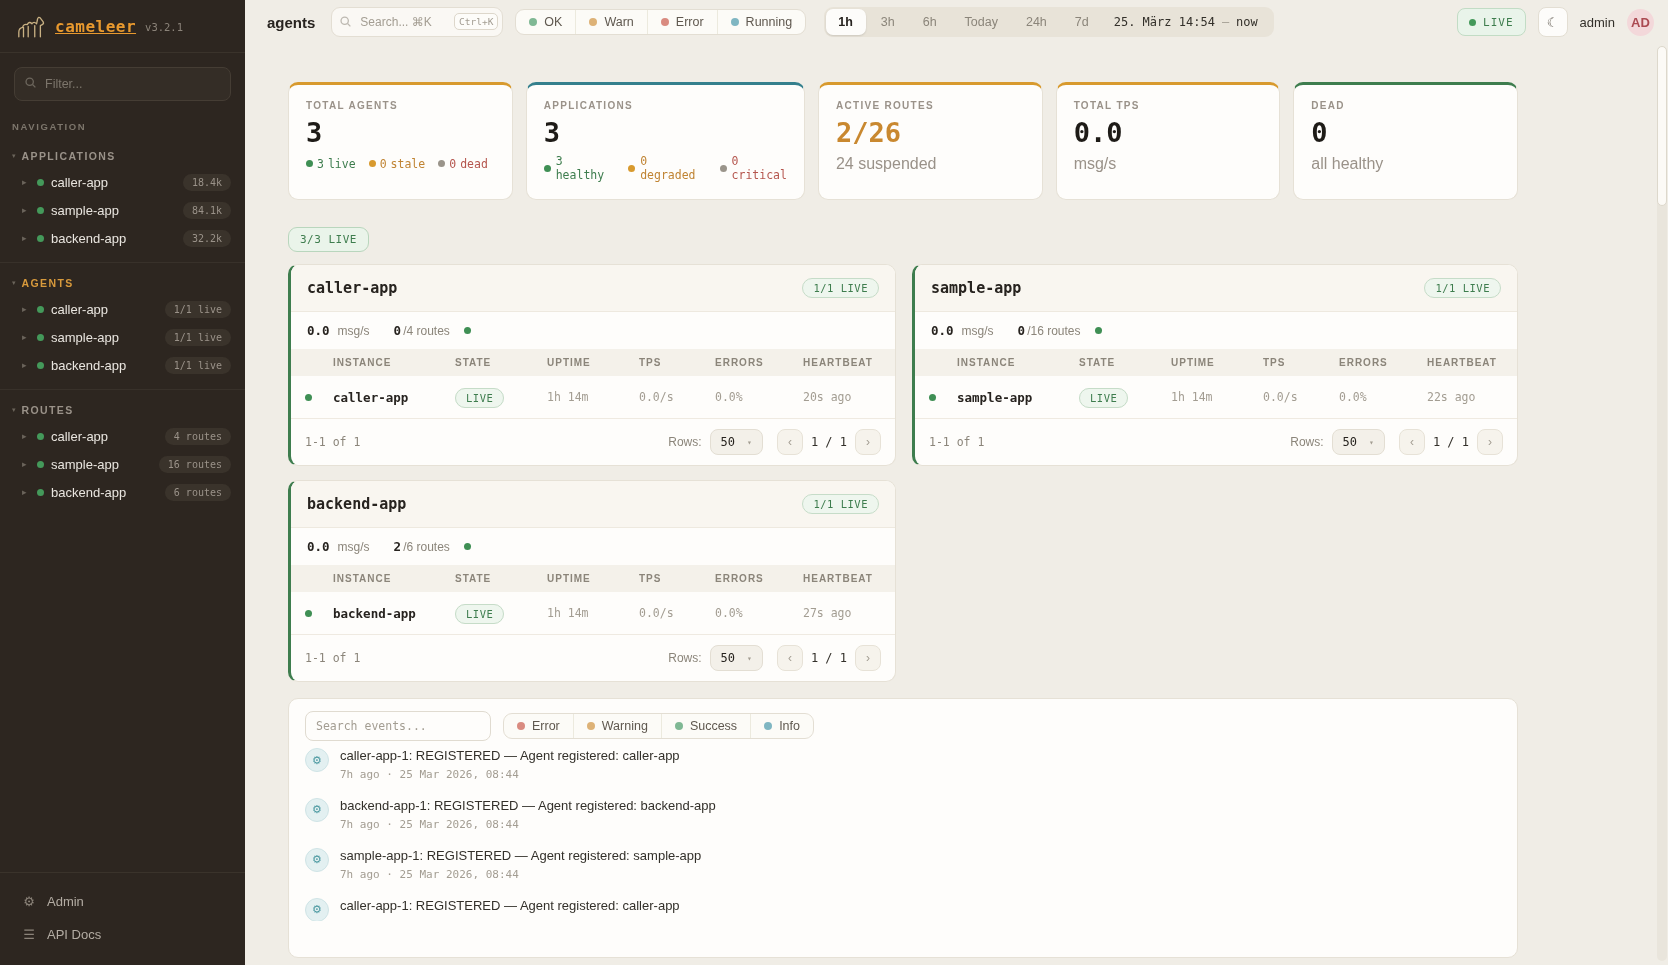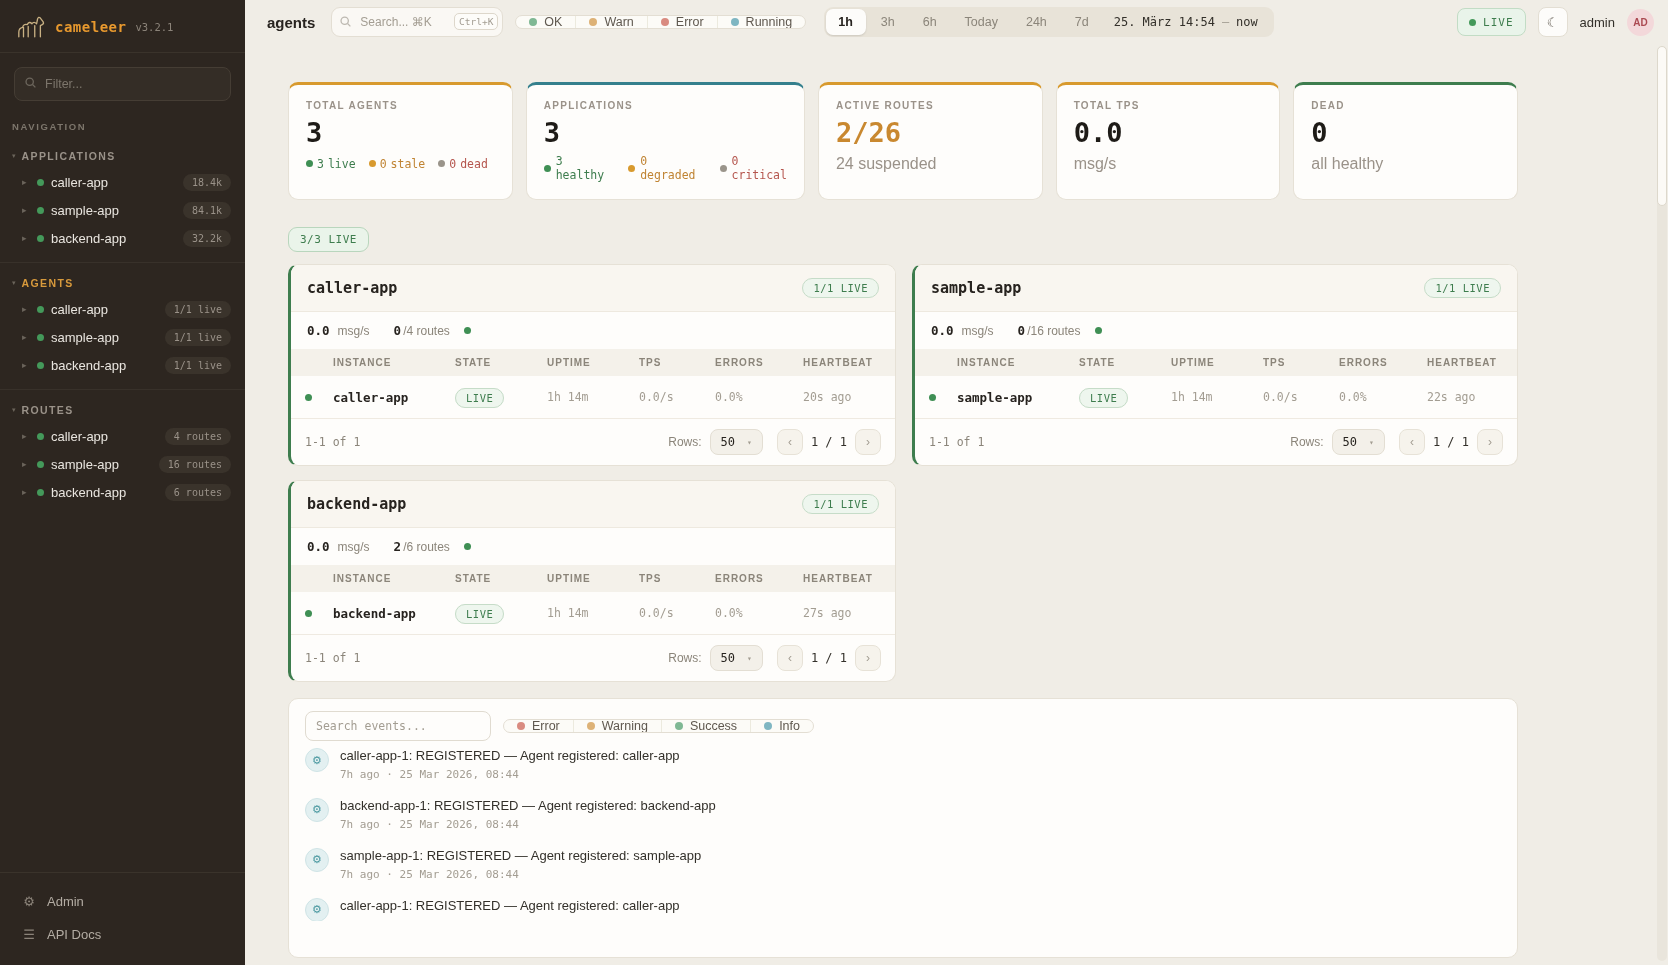--- a/index.html
+++ b/index.html
@@ -4,21 +4,21 @@
 <style>
   * { margin:0; padding:0; box-sizing:border-box; }
   html,body { width:1668px; height:965px; overflow:hidden; }
   body { font-family:"Liberation Sans", sans-serif; background:#f0ede6; color:#27231f; }
   .mono { font-family:"DejaVu Sans Mono", monospace; }
   .app { display:flex; width:1668px; height:965px; }
 
   
   .sidebar { width:245px; min-width:245px; background:#2d2620; color:#e9e5df; display:flex; flex-direction:column; height:965px; }
   .logo-row { display:flex; align-items:center; gap:9px; padding:14px 16px 13px 16px; border-bottom:1px solid #3a332b; }
-  .brand-name { font-family:"DejaVu Sans Mono", monospace; font-weight:bold; font-size:14px; color:#e8992e; letter-spacing:0.5px; }
+  .brand-name { font-family:"DejaVu Sans Mono", monospace; font-weight:bold; font-size:16px; color:#e8992e; letter-spacing:0.5px;text-decoration:underline; }
   .brand-ver { font-family:"DejaVu Sans Mono", monospace; font-size:10.5px; color:#8b8379; }
   .filter-wrap { margin:14px 14px 6px 14px; position:relative; }
   .filter-wrap input { width:100%; height:34px; background:#342d26; border:1px solid #453d34; border-radius:8px; color:#cfc9c1; font-size:12.5px; padding:0 10px 0 30px; outline:none; font-family:"Liberation Sans", sans-serif; }
   .filter-wrap input::placeholder { color:#7d766c; }
   .filter-wrap .mag { position:absolute; left:10px; top:9px; opacity:0.65; }
   .nav-label { font-size:9.5px; letter-spacing:1.6px; color:#7d766c; font-weight:bold; margin:14px 16px 4px 12px; }
   .group { padding:6px 0 10px 0; }
   .group + .group { border-top:1px solid #38312a; }
   .group-head { display:flex; align-items:center; gap:6px; padding:8px 16px 6px 12px; }
   .group-caret { font-size:7px; color:#6b645b; }
@@ -36,36 +36,36 @@
 
   
   .main { flex:1; position:relative; height:965px; overflow:hidden; }
   .topbar { height:44px; display:flex; align-items:center; padding:0 14px 0 22px; gap:12px; }
   .page-title { font-weight:bold; font-size:15px; color:#27231f; margin-right:4px; }
   .searchbox { position:relative; width:172px; }
   .searchbox input { width:100%; height:30px; border:1px solid #e3ded3; border-radius:9px; background:#faf8f4; padding:0 52px 0 28px; font-size:12px; color:#5f584f; outline:none; font-family:"Liberation Sans", sans-serif; }
   .searchbox input::placeholder { color:#a39d92; }
   .searchbox .mag { position:absolute; left:8px; top:8px; opacity:0.55; }
   .kbd { position:absolute; right:5px; top:6px; border:1px solid #ddd7cb; border-radius:5px; font-family:"DejaVu Sans Mono", monospace; font-size:9.5px; color:#a39d92; padding:2px 4px; background:#fdfcf9; }
-  .chipgroup { display:flex; background:#fcfbf7; border:1px solid #e3ded3; border-radius:9px; overflow:hidden; height:14px; align-items:stretch; }
+  .chipgroup { display:flex; background:#fcfbf7; border:1px solid #e3ded3; border-radius:9px; overflow:hidden; height:26px; align-items:stretch; }
   .chip { display:flex; align-items:center; gap:7px; padding:0 13px; font-size:12.5px; color:#5f584f; cursor:pointer; }
   .chip + .chip { border-left:1px solid #eceade; }
   .chip .cdot { width:8px; height:8px; border-radius:50%; }
   .segmented { display:flex; align-items:center; background:#e8e3d8; border-radius:9px; height:30px; padding:2px; gap:2px; margin-left:6px; }
   .seg-btn { border:none; background:transparent; color:#8b857a; font-size:12.5px; padding:0 13px; height:26px; border-radius:7px; cursor:pointer; font-family:"Liberation Sans", sans-serif; }
   .seg-btn.active { background:#fdfcfa; color:#27231f; font-weight:bold; box-shadow:0 1px 2px rgba(0,0,0,0.12);padding-left:12px; }
   .seg-date { display:flex; align-items:center; gap:7px; padding:0 14px 0 10px; font-family:"DejaVu Sans Mono", monospace; font-size:12px; color:#33302a; }
   .seg-date .sep { color:#a39d92; }
   .top-spacer { flex:1; }
   .live-badge { display:flex; align-items:center; gap:7px; background:#e9f4ea; border:1px solid #c2dcc5; border-radius:8px; height:28px; padding:0 11px; }
   .live-badge .ldot { width:7px; height:7px; border-radius:50%; background:#44995a; }
   .live-badge span { font-family:"DejaVu Sans Mono", monospace; font-size:11px; color:#3e7d4e; letter-spacing:1px; }
   .theme-btn { width:30px; height:30px; border:1px solid #e3ded3; background:#fdfcfa; border-radius:8px; color:#5f584f; font-size:13px; cursor:pointer; }
   .username { font-size:13px; color:#33302a; }
-  .avatar { width:27px; height:27px; border-radius:50%; background:#f3d8da; color:#ab4a52; font-size:10px; font-weight:bold; display:flex; align-items:center; justify-content:center; }
+  .avatar { width:27px; height:27px; border-radius:50%; background:#f3d8da; color:#ab4a52; font-size:13px; font-weight:bold; display:flex; align-items:center; justify-content:center; }
 
   
   .content { padding:38px 0 0 43px; width:1273px; }
   .stats-row { display:flex; gap:13px; width:1230px; }
   .stat-card { flex:1; background:#fefdfb; border:1px solid #e6e1d6; border-top:3px solid #d89a2e; border-radius:10px; padding:15px 17px; height:118px; }
   .stat-card.teal { border-top-color:#35808d; }
   .stat-card.green { border-top-color:#3e7d4e; }
   .stat-label { font-size:10px; font-weight:bold; letter-spacing:1.3px; color:#9a9289; margin-bottom:7px; }
   .stat-value { font-family:"DejaVu Sans Mono", monospace; font-weight:bold; font-size:27px; color:#1e1b17; line-height:1.1; }
   .stat-value.orange { color:#c9882f; }

